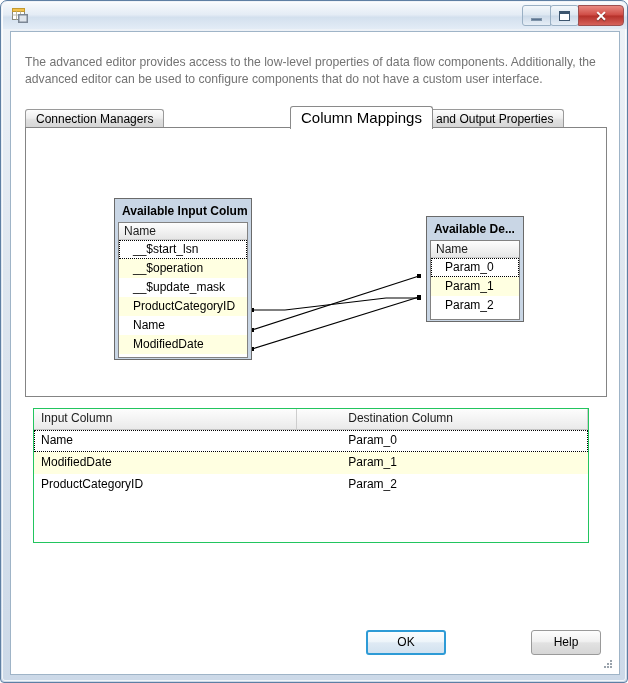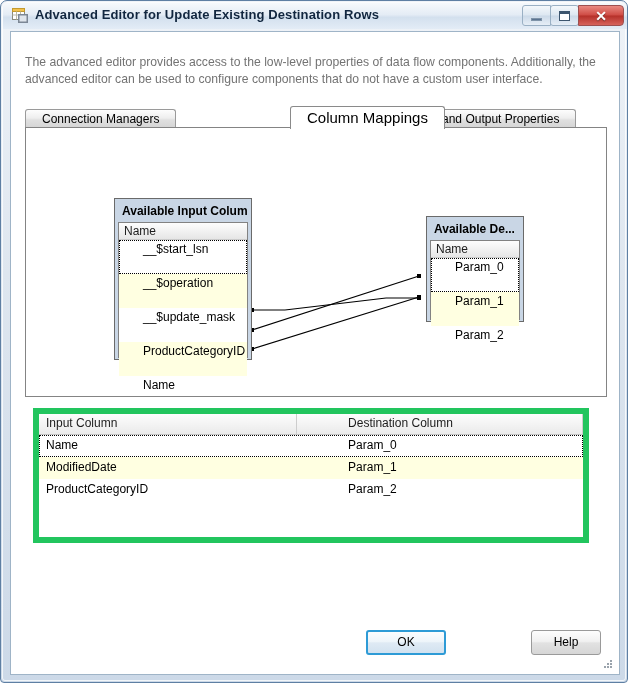--- a/index.html
+++ b/index.html
@@ -147,21 +147,21 @@
     position: absolute;
     top: 3px;
     height: 19px;
     box-sizing: border-box;
     border: 1px solid #9a9a9a;
     border-bottom: none;
     border-radius: 3px 3px 0 0;
     background: linear-gradient(to bottom, #fdfdfd 0%, #eeeeee 45%, #e0e0e0 55%, #d4d4d4 100%);
     font-size: 12px;
     color: #000;
-    padding: 0 16px;
+    padding: 0 10px;
     line-height: 18px;
     white-space: nowrap;
   }
   .tab.selected {
     top: 0;
     height: 23px;
     line-height: 21px;
     background: #ffffff;
     border-color: #8a8a8a;
     z-index: 5;
@@ -204,23 +204,23 @@
     height: 17px;
     line-height: 16px;
     padding-left: 5px;
     font-size: 12px;
     color: #1c1c1c;
     background: linear-gradient(to bottom, #fdfdfd 0%, #f2f2f2 50%, #e6e6e6 100%);
     border-bottom: 1px solid #cbcbcb;
     box-sizing: border-box;
   }
   .colrow {
-    height: 34px;
+    height: 19px;
     line-height: 18px;
-    padding-left: 24px;
+    padding-left: 14px;
     font-size: 12px;
     color: #000000;
     box-sizing: border-box;
     white-space: nowrap;
     overflow: hidden;
   }
   .colrow.alt { background: #ffffe1; }
   .colrow.focus {
     outline: 1px dotted #000;
     outline-offset: -1px;
@@ -233,21 +233,21 @@
     pointer-events: none;
   }
 
   
   .grid {
     position: absolute;
     left: 22px; top: 376px;
     width: 556px;
     height: 135px;
     box-sizing: border-box;
-    border: 6px solid #22c55e;
+    border: 1px solid #22c55e;
     background: #ffffff;
     overflow: hidden;
   }
   .grid-head {
     display: flex;
     height: 20px;
     background: linear-gradient(to bottom, #fdfdfd 0%, #f4f4f4 48%, #eaeaea 100%);
     border-bottom: 1px solid #c4c4c4;
   }
   .grid-head > div {
@@ -315,21 +315,20 @@
       <svg width="17" height="17" viewBox="0 0 17 17">
         <rect x="0.5" y="1.5" width="12" height="11" fill="#ffffff" stroke="#8a8a7a"></rect>
         <rect x="0.5" y="1.5" width="12" height="3" fill="#f2c14e" stroke="#c49a2e"></rect>
         <line x1="4.5" y1="4.5" x2="4.5" y2="12.5" stroke="#b9b9a8"></line>
         <line x1="8.5" y1="4.5" x2="8.5" y2="12.5" stroke="#b9b9a8"></line>
         <line x1="0.5" y1="8" x2="12.5" y2="8" stroke="#b9b9a8"></line>
         <rect x="6.5" y="7.5" width="9" height="8" fill="#e9edf2" stroke="#7c8795"></rect>
         <path d="M7 8 L15 8 L15 15 L7 15 Z" fill="#dfe5ec" stroke="#7c8795"></path>
       </svg>
     </span>
-    <span class="title-text">Advanced Editor for Update Existing Destination Rows</span>
 
     <div class="win-btns">
       <div class="win-btn first">
         <span class="glyph-min"></span>
       </div>
       <div class="win-btn">
         <span class="glyph-max"></span>
       </div>
       <div class="win-btn close">
         <span class="glyph-close">✕</span>

